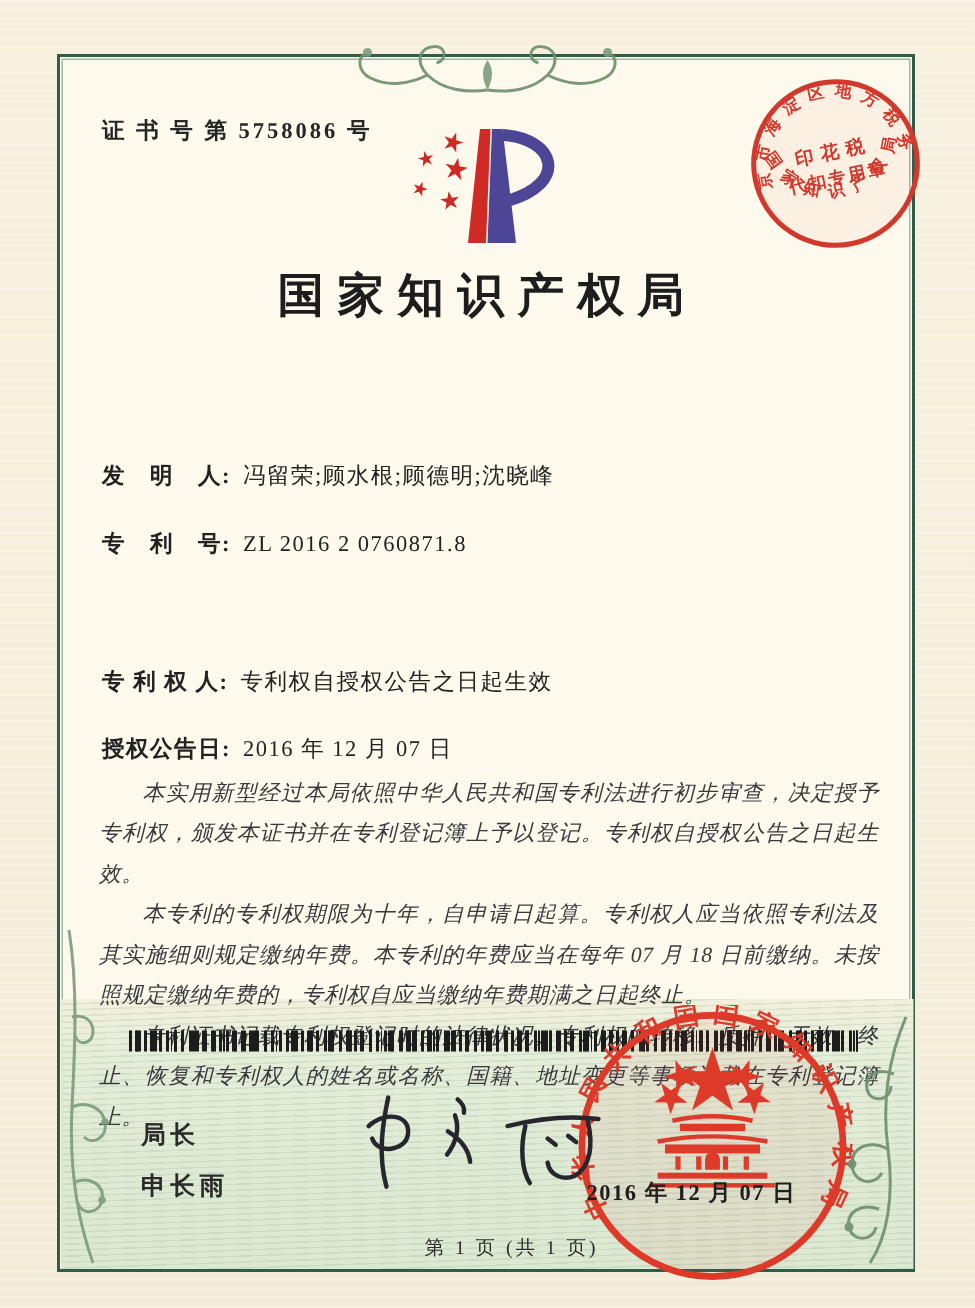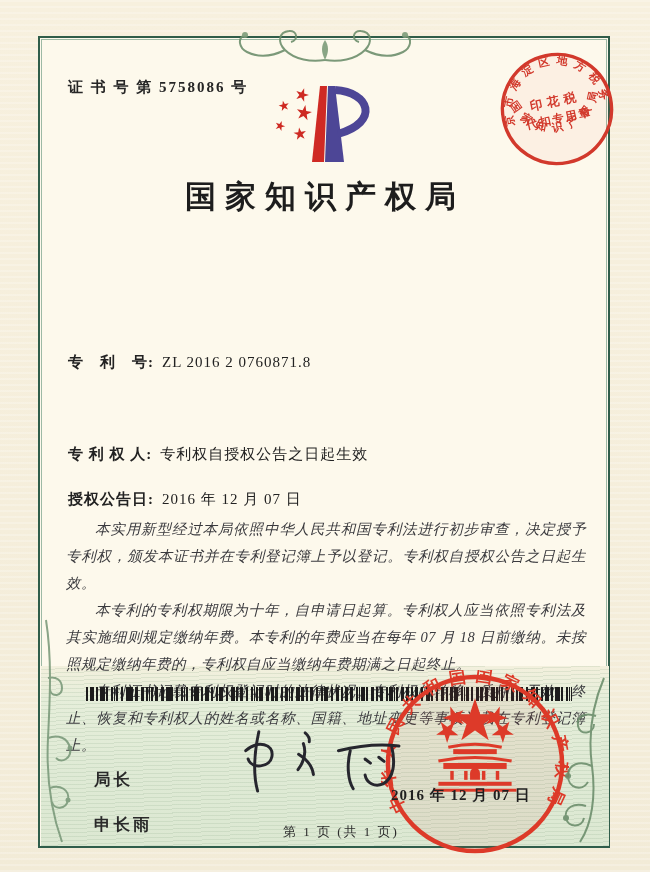--- a/index.html
+++ b/index.html
@@ -32,21 +32,21 @@
   .band::after{content:"";position:absolute;inset:0;
     background:repeating-linear-gradient(178deg, rgba(0,0,0,0) 0 3px, rgba(120,155,120,.16) 3px 4px);}
 
   .barcode{left:86px;top:687px;width:486px;height:14px;z-index:4;
     background:
       repeating-linear-gradient(90deg,#1c1c1c 0 2px,rgba(0,0,0,0) 2px 5px),
       repeating-linear-gradient(90deg,#1c1c1c 0 1px,rgba(0,0,0,0) 1px 7px),
       repeating-linear-gradient(90deg,rgba(0,0,0,0) 0 4px,#1c1c1c 4px 6px,rgba(0,0,0,0) 6px 13px);}
 
   .signer{left:94px;top:746px;z-index:4;font-size:16.5px;color:#2a2a2a;letter-spacing:3px;font-weight:600;}
-  .signer div{margin-bottom:12px;margin-top:23px;}
+  .signer div{margin-bottom:12px;}
   .signature-svg{left:222px;top:710px;z-index:5;}
   .seal-svg{left:381px;top:670px;z-index:4;}
   .seal-date{left:391px;top:786px;z-index:6;font-size:15px;color:#1f1f1f;font-weight:600;letter-spacing:1px;}
   .page-indicator{left:0;top:823px;width:650px;text-align:center;z-index:5;
     font-size:13px;color:#2c2c2c;letter-spacing:2px;padding-left:16px;}
 
   .logo-svg{left:258px;top:82px;z-index:3;}
   .ornament-top{left:233px;top:22px;z-index:4;}
   .flourish-bl{left:38px;top:618px;z-index:4;opacity:.85;}
   .flourish-br{left:552px;top:676px;z-index:4;opacity:.9;}
@@ -108,20 +108,23 @@
     </text>
     <text class="stamp-text" x="70" y="66" font-size="13" letter-spacing="5" text-anchor="middle">印花税</text>
     <text class="stamp-text" x="70" y="84" font-size="12" letter-spacing="2" text-anchor="middle">代扣专用章</text>
     <text class="stamp-text" font-size="11.5" letter-spacing="7">
       <textPath href="#taxArcBottom" startOffset="50%" text-anchor="middle">国家知识产权局</textPath>
     </text>
   </svg>
 
   <div class="abs title">国家知识产权局</div>
 
+  <div class="abs field-row f1">
+    <span class="field-label">发　明　人:</span><span class="field-value">冯留荣;顾水根;顾德明;沈晓峰</span>
+  </div>
   <div class="abs field-row f2">
     <span class="field-label">专　利　号:</span><span class="field-value">ZL 2016 2 0760871.8</span>
   </div>
   <div class="abs field-row f4">
     <span class="field-label">专 利 权 人:</span><span class="field-value">专利权自授权公告之日起生效</span>
   </div>
   <div class="abs field-row f5">
     <span class="field-label">授权公告日:</span><span class="field-value">2016 年 12 月 07 日</span>
   </div>
 

